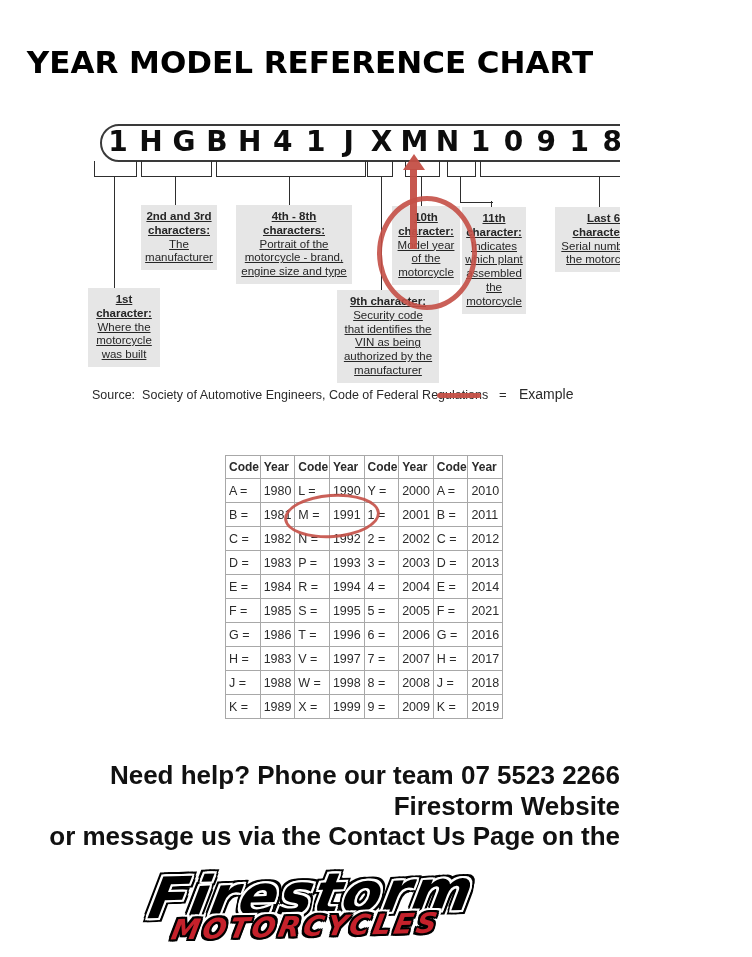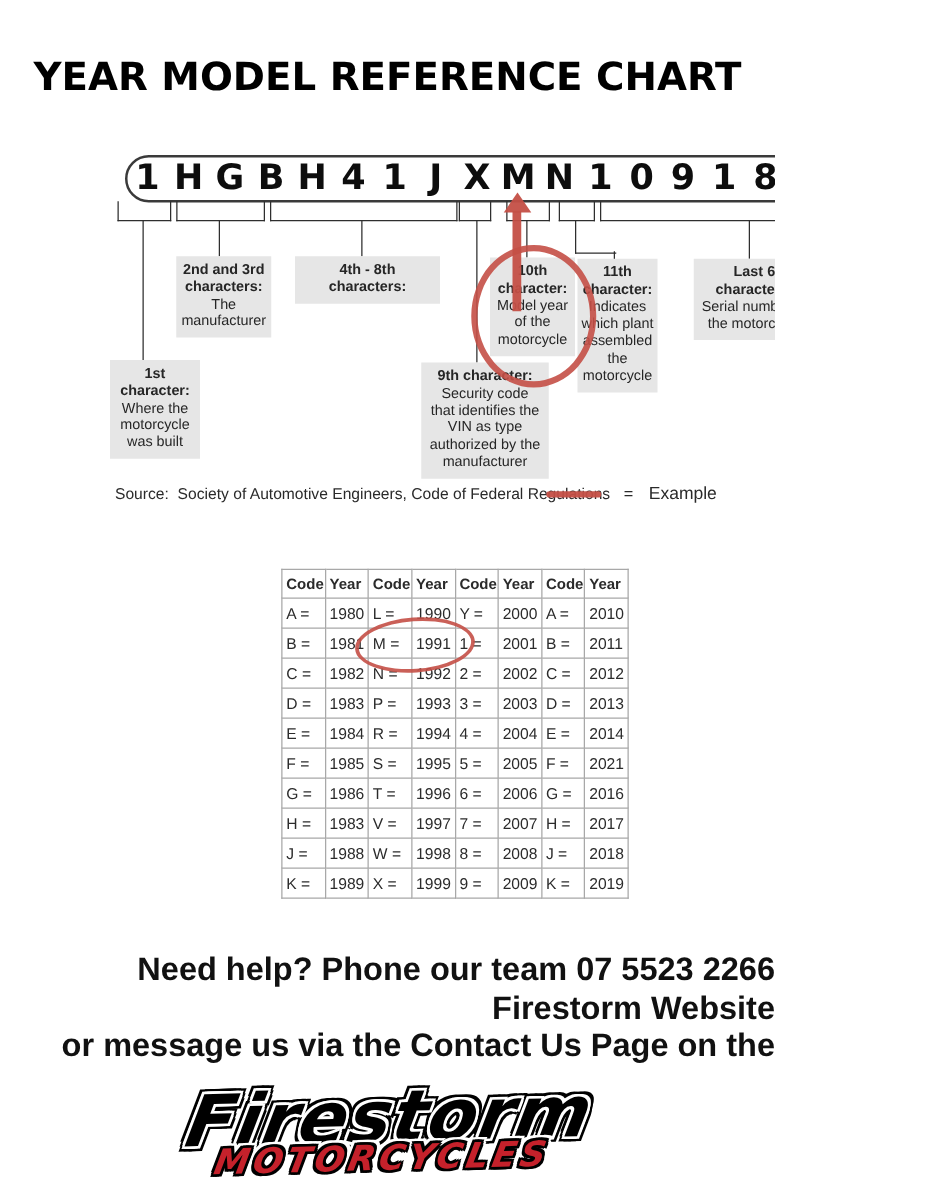--- a/index.html
+++ b/index.html
@@ -36,21 +36,21 @@
   .big-circle{position:absolute;left:377px;top:196px;width:90px;height:104px;
               border:5px solid rgba(196,79,70,.9);border-radius:50%;}
   .arrow-shaft{position:absolute;left:410px;top:169px;width:7px;height:80px;
                background:rgba(196,79,70,.95);}
   .arrow-head{position:absolute;left:403px;top:154px;width:0;height:0;
               border-left:11px solid transparent;border-right:11px solid transparent;
               border-bottom:16px solid rgba(196,79,70,.95);}
 
   
   .callout{position:absolute;background:#e6e6e6;color:#262626;text-align:center;
-           font-size:11.5px;line-height:1.2;padding:5px 2px;}
+           font-size:11.5px;line-height:1.2;padding:5px 2px;text-decoration:underline;}
   .pre{white-space:pre-line;}
   .callout .hd{font-weight:bold;}
   .c-first{left:88px;top:288px;width:68px}
   .c-23{left:141px;top:205px;width:72px}
   .c-48{left:236px;top:205px;width:112px}
   .c-9{left:337px;top:290px;width:98px}
   .c-10{left:392px;top:206px;width:64px}
   .c-11{left:462px;top:207px;width:60px}
   .c-l6{left:555px;top:207px;width:93px}
 
@@ -139,20 +139,23 @@
 
   <div class="callout c-23">
     <div class="hd pre">2nd and 3rd
 characters:</div>
     <div class="bd pre">The
 manufacturer</div>
   </div>
   <div class="callout c-48">
     <div class="hd pre">4th - 8th
 characters:</div>
+    <div class="bd pre">Portrait of the
+motorcycle - brand,
+engine size and type</div>
   </div>
   <div class="callout c-10">
     <div class="hd pre">10th
 character:</div>
     <div class="bd pre">Model year
 of the
 motorcycle</div>
   </div>
   <div class="callout c-11">
     <div class="hd pre">11th
@@ -173,21 +176,21 @@
     <div class="hd pre">1st
 character:</div>
     <div class="bd pre">Where the
 motorcycle
 was built</div>
   </div>
   <div class="callout c-9">
     <div class="hd pre">9th character:</div>
     <div class="bd pre">Security code
 that identifies the
-VIN as type
+VIN as being
 authorized by the
 manufacturer</div>
   </div>
 
   <div class="big-circle"></div>
   <div class="arrow-shaft"></div>
   <div class="arrow-head"></div>
 
   <div class="source">
     <span>Source:</span><span class="src-text">Society of Automotive Engineers, Code of Federal Regulations</span>

